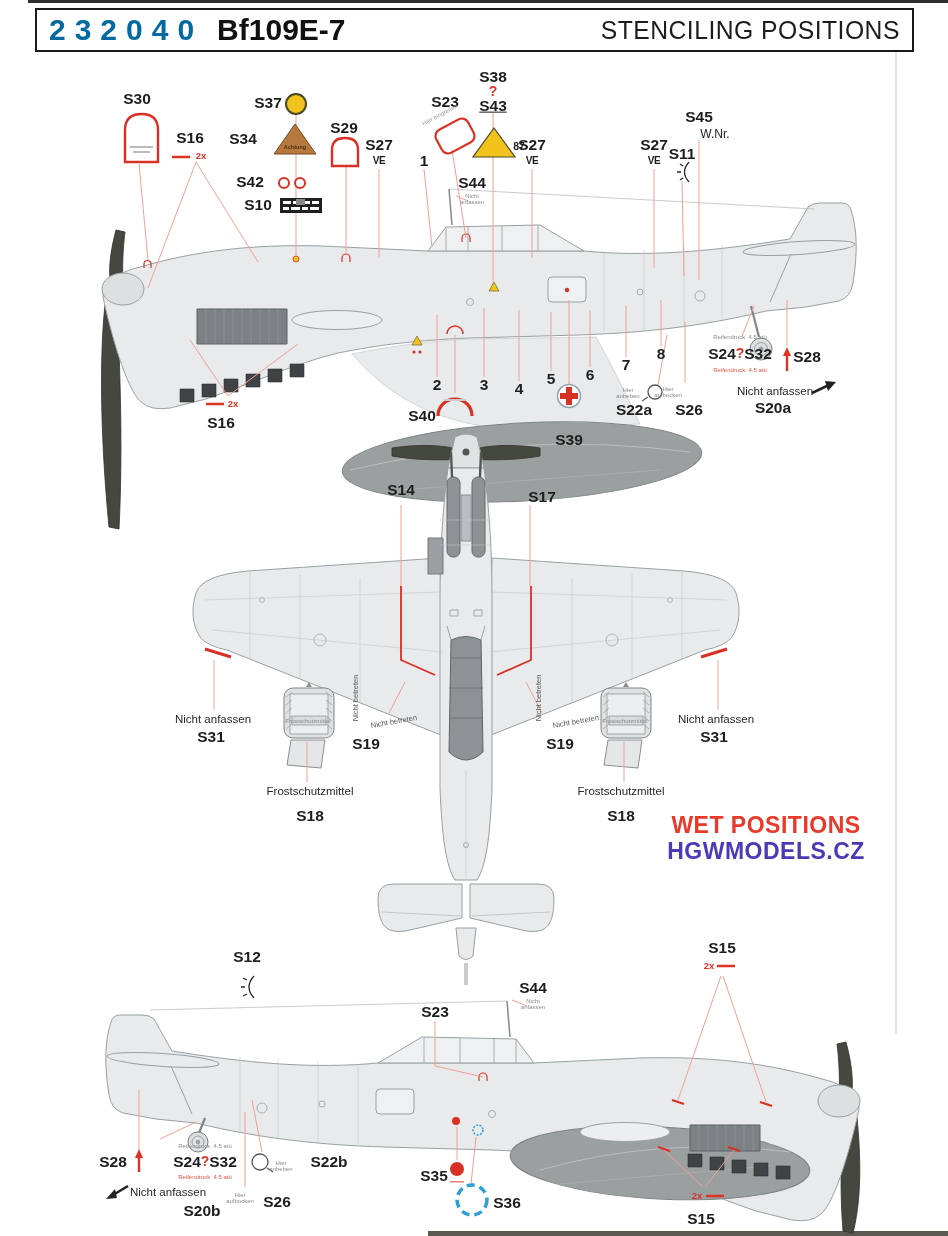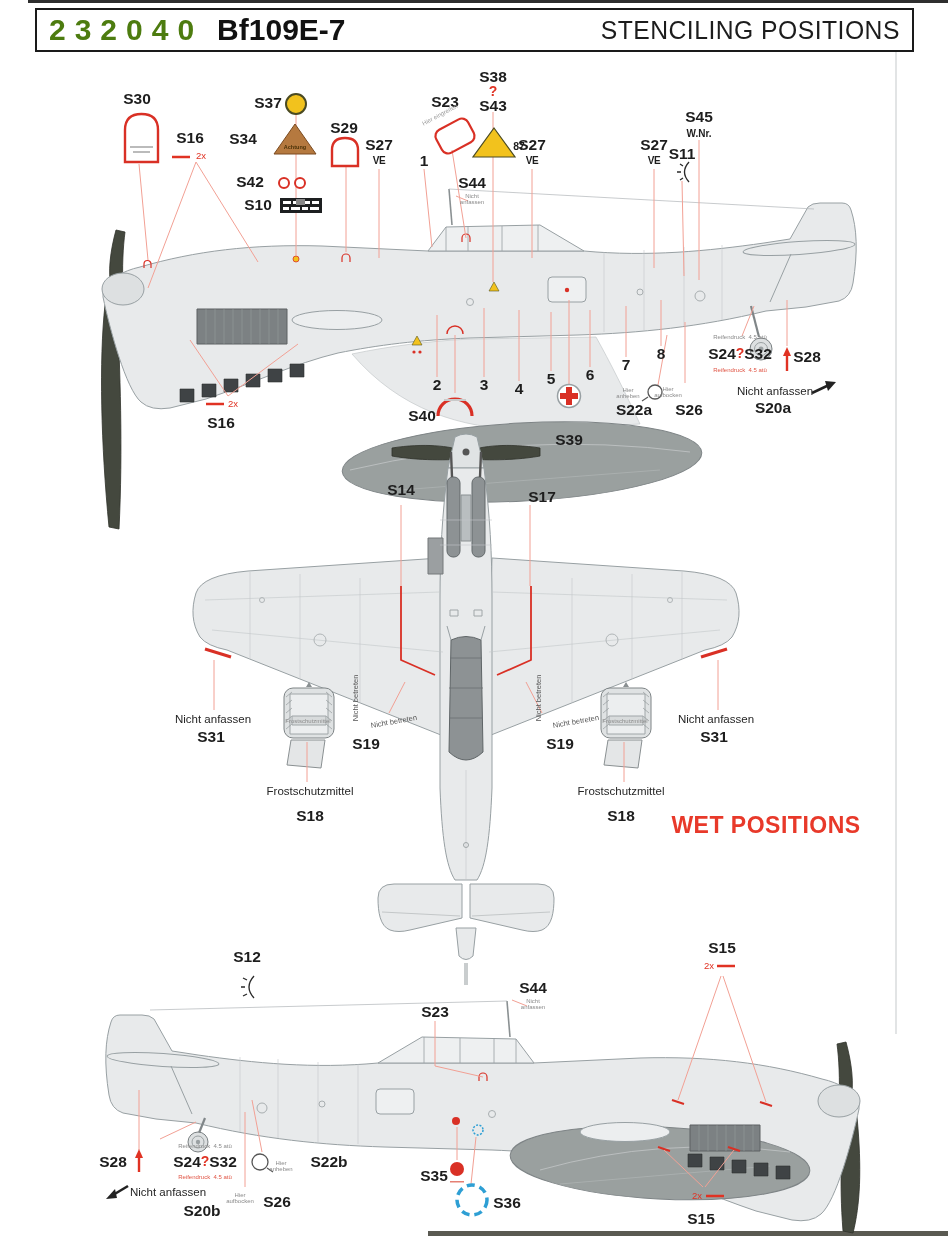--- a/index.html
+++ b/index.html
@@ -2,32 +2,32 @@
 <html><head>
 <meta charset="utf-8">
 <style>
   html,body{margin:0;padding:0;background:#fff;}
   #stage{position:relative;width:948px;height:1236px;background:#ffffff;overflow:hidden;
          font-family:"Liberation Sans",sans-serif;}
   .topedge{position:absolute;top:0;left:28px;right:0;height:3px;background:#2e2e2e;}
   .header{position:absolute;left:35px;right:34px;top:8px;height:40px;border:2px solid #1a1a1a;
           display:flex;align-items:center;justify-content:space-between;padding:0 12px;background:#fff;z-index:4;}
   .h-left{display:flex;align-items:baseline;}
-  .h-num{font-size:30px;font-weight:700;letter-spacing:9px;color:#4d7c0f;}
+  .h-num{font-size:30px;font-weight:700;letter-spacing:9px;color:#0369a1;}
   .h-type{font-size:30px;font-weight:700;color:#111;margin-left:14px;}
   .h-title{font-size:26px;font-weight:500;color:#1c1c1c;letter-spacing:.5px;
            transform:scaleX(.95);transform-origin:right center;white-space:nowrap;}
   #art{position:absolute;left:0;top:0;z-index:1;}
   #callouts{position:absolute;left:0;top:0;width:948px;height:1236px;z-index:3;pointer-events:none;}
   .co{position:absolute;transform:translate(-50%,-50%);white-space:pre;text-align:center;
       color:#1d1d1d;font-weight:600;font-size:15.5px;line-height:1.08;}
-  .red-small{font-size:9.5px;font-weight:400;color:#e03223;}
+  .red-small{font-size:9.5px;font-weight:700;color:#e03223;}
   .red-q{font-size:14px;font-weight:700;color:#e03223;}
   .ve{font-size:10px;font-weight:700;letter-spacing:-.5px;}
-  .small-bold{font-size:10px;font-weight:700;}
+  .small-bold{font-size:12px;font-weight:400;margin-left:16px;}
   .tri-num{font-size:10.5px;font-weight:700;}
   .micro{font-size:6px;font-weight:400;color:#8a8a8a;}
   .micro-red{font-size:6px;font-weight:400;color:#e05545;}
   .micro2{font-size:6px;font-weight:400;color:#8a8a8a;}
   .micro-dark{font-size:5.5px;font-weight:600;color:#4a3208;}
   .micro-rot{font-size:6px;font-weight:400;color:#9a9a9a;}
   .micro-note{font-size:7.5px;font-weight:500;color:#555;}
   .note{font-size:11.5px;font-weight:500;color:#262626;}
   .brand-red{font-size:23px;font-weight:800;color:#e8392a;letter-spacing:.5px;}
   .brand-blue{font-size:23px;font-weight:800;color:#4a3ab8;letter-spacing:.5px;}
@@ -315,21 +315,21 @@
       <div class="co" style="left: 250px; top: 182px;">S42</div>
       <div class="co" style="left: 251px; top: 205px; margin-left: 7px;">S10</div>
       <div class="co" style="left: 344px; top: 128px; text-align: right;">S29</div>
       <div class="co" style="left: 379px; top: 145px;">S27</div>
       <div class="co ve" style="left: 379px; top: 161px;">VE</div>
       <div class="co" style="left: 424px; top: 161px;">1</div>
       <div class="co" style="left: 445px; top: 102px;">S23</div>
       <div class="co micro-rot" style="left: 440px; top: 115px; transform: translate(-50%, -50%) rotate(-28deg);">Hier eingreifen</div>
       <div class="co" style="left: 493px; top: 77px;">S38</div>
       <div class="co red-q" style="left: 493px; top: 92px;">?</div>
-      <div class="co" style="left: 493px; top: 106px;">S43</div>
+      <div class="co" style="left: 493px; top: 106px; text-decoration: underline;">S43</div>
       <div class="co tri-num" style="left: 519px; top: 147px;">87</div>
       <div class="co" style="left: 532px; top: 145px;">S27</div>
       <div class="co ve" style="left: 532px; top: 161px;">VE</div>
       <div class="co" style="left: 472px; top: 183px;">S44</div>
       <div class="co micro2" style="left: 472px; top: 199px;">Nicht
 anfassen</div>
       <div class="co" style="left: 654px; top: 145px;">S27</div>
       <div class="co ve" style="left: 654px; top: 161px;">VE</div>
       <div class="co" style="left: 682px; top: 154px;">S11</div>
       <div class="co" style="left: 699px; top: 117px;">S45</div>
@@ -371,20 +371,21 @@
       <div class="co" style="left: 560px; top: 744px;">S19</div>
       <div class="co micro" style="left: 308px; top: 721px;">Frostschutzmittel</div>
       <div class="co micro" style="left: 625px; top: 721px;">Frostschutzmittel</div>
       <div class="co note" style="left: 310px; top: 791px;">Frostschutzmittel</div>
       <div class="co" style="left: 310px; top: 816px;">S18</div>
       <div class="co note" style="left: 621px; top: 791px;">Frostschutzmittel</div>
       <div class="co" style="left: 621px; top: 816px;">S18</div>
       <div class="co note" style="left: 716px; top: 719px;">Nicht anfassen</div>
       <div class="co" style="left: 714px; top: 737px;">S31</div>
       <div class="co brand-red" style="left: 766px; top: 825px;">WET POSITIONS</div>
+      <div class="co brand-blue" style="left: 766px; top: 851px;">HGWMODELS.CZ</div>
       <div class="co" style="left: 247px; top: 957px;">S12</div>
       <div class="co" style="left: 435px; top: 1012px;">S23</div>
       <div class="co" style="left: 533px; top: 988px;">S44</div>
       <div class="co micro2" style="left: 533px; top: 1004px;">Nicht
 anfassen</div>
       <div class="co" style="left: 722px; top: 948px;">S15</div>
       <div class="co red-small" style="left: 709px; top: 966px;">2x</div>
       <div class="co" style="left: 113px; top: 1162px;">S28</div>
       <div class="co micro" style="left: 205px; top: 1146px;">Reifendruck  4.5 atü</div>
       <div class="co" style="left: 187px; top: 1162px;">S24</div>

